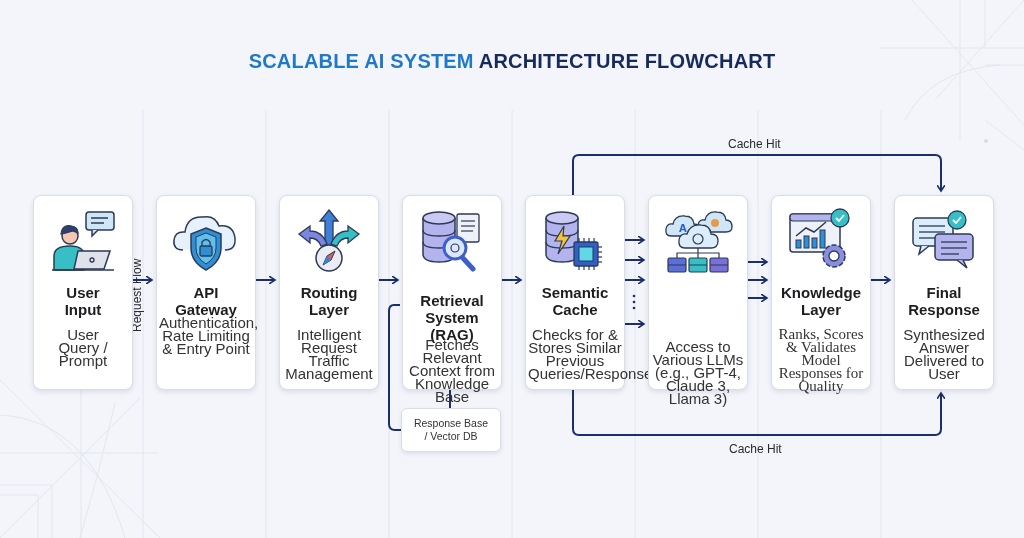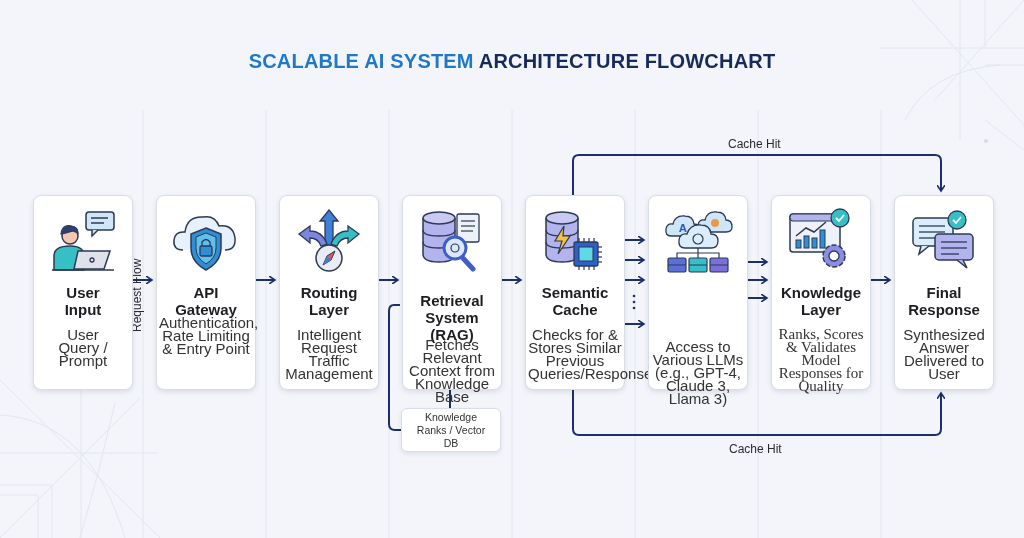--- a/index.html
+++ b/index.html
@@ -145,21 +145,21 @@
     <path d="M6,36 Q6,42 22,42 Q38,42 38,36" fill="none" stroke="#2d3a55" stroke-width="1.3"></path>
     <line x1="44" y1="50" x2="56" y2="63" stroke="#3e5fc8" stroke-width="5" stroke-linecap="round"></line>
     <circle cx="38" cy="42" r="11" fill="#dbe8fb" stroke="#3e5fc8" stroke-width="3"></circle>
     <circle cx="38" cy="42" r="4" fill="none" stroke="#2d3a55" stroke-width="1.2"></circle>
   </svg>
   <div class="name" style="width:70px;left:14px;margin-top:8px;">Retrieval System (RAG)</div>
   <div class="desc" style="top:142px;">Fetches Relevant Context from Knowledge Base</div>
 </div>
 
 <div class="kb">
-  <span style="width:78px;">Knowledge Ranks / Vector DB</span>
+  <span style="width:78px;">Response Base / Vector DB</span>
 </div>
 
 <div class="card" style="left:525px;">
   <svg class="icon" viewBox="0 0 70 70">
     <path d="M6,12 L6,48 Q6,56 22,56 Q38,56 38,48 L38,12" fill="#b3b3ee" stroke="#2d3a55" stroke-width="1.5"></path>
     <ellipse cx="22" cy="12" rx="16" ry="6" fill="#c9c9f4" stroke="#2d3a55" stroke-width="1.5"></ellipse>
     <path d="M6,24 Q6,30 22,30 Q38,30 38,24" fill="none" stroke="#2d3a55" stroke-width="1.3"></path>
     <path d="M6,36 Q6,42 22,42 Q38,42 38,36" fill="none" stroke="#2d3a55" stroke-width="1.3"></path>
     <path d="M24,20 L15,35 L22,35 L18,48 L30,30 L23,30 Z" fill="#f5c23d" stroke="#2d3a55" stroke-width="1.2"></path>
     <rect x="34" y="36" width="24" height="24" rx="2" fill="#2f5fc8" stroke="#2d3a55" stroke-width="1.3"></rect>

